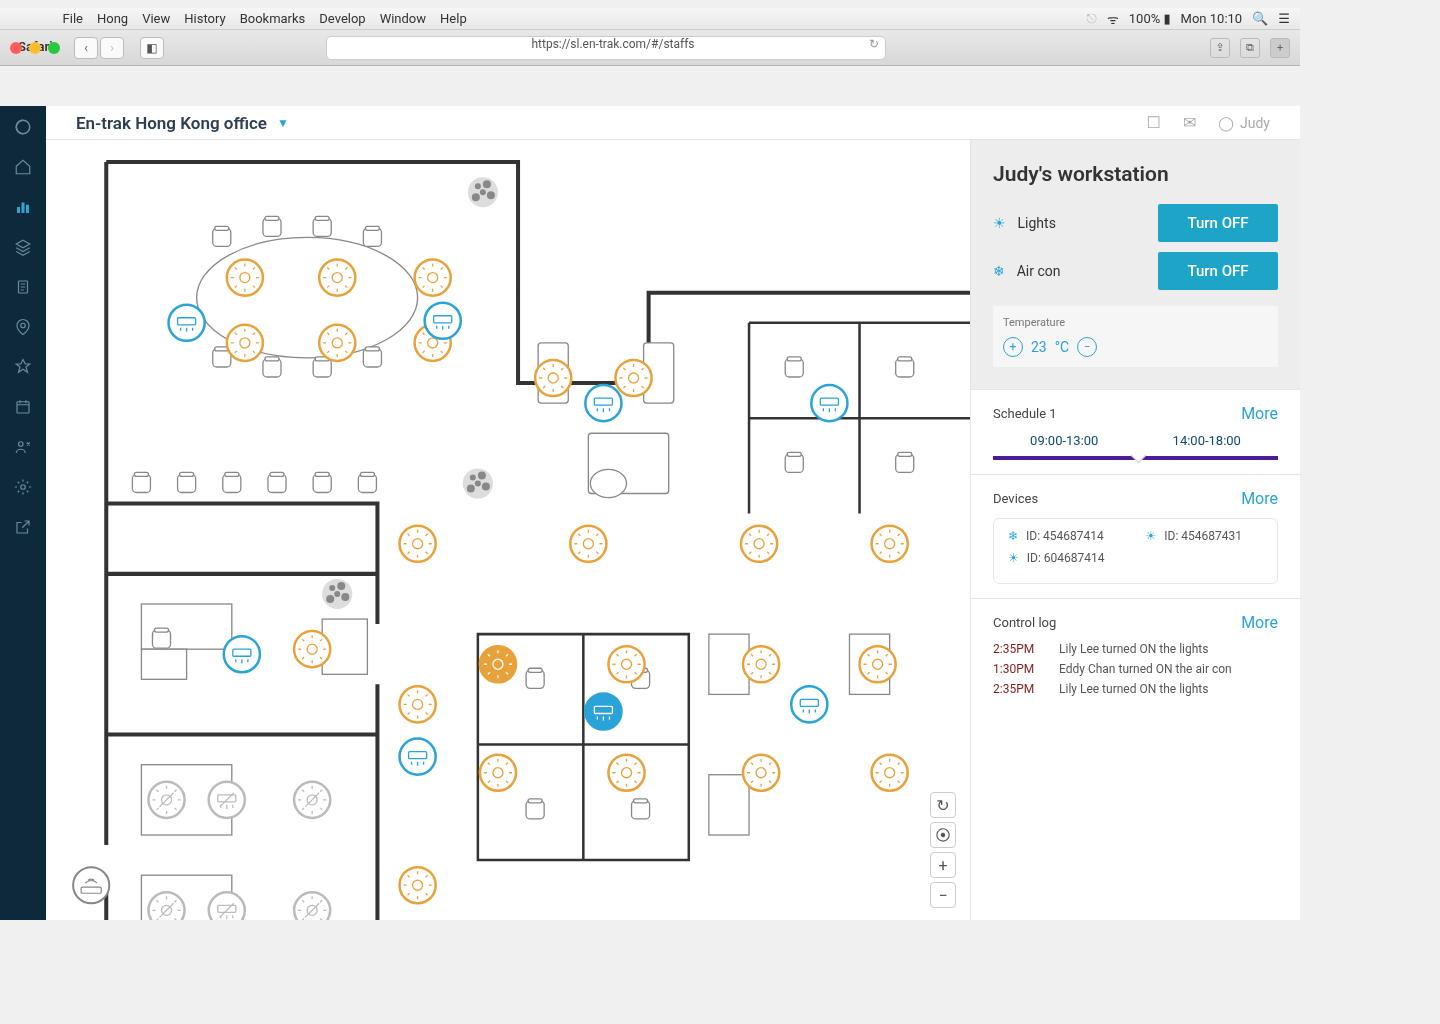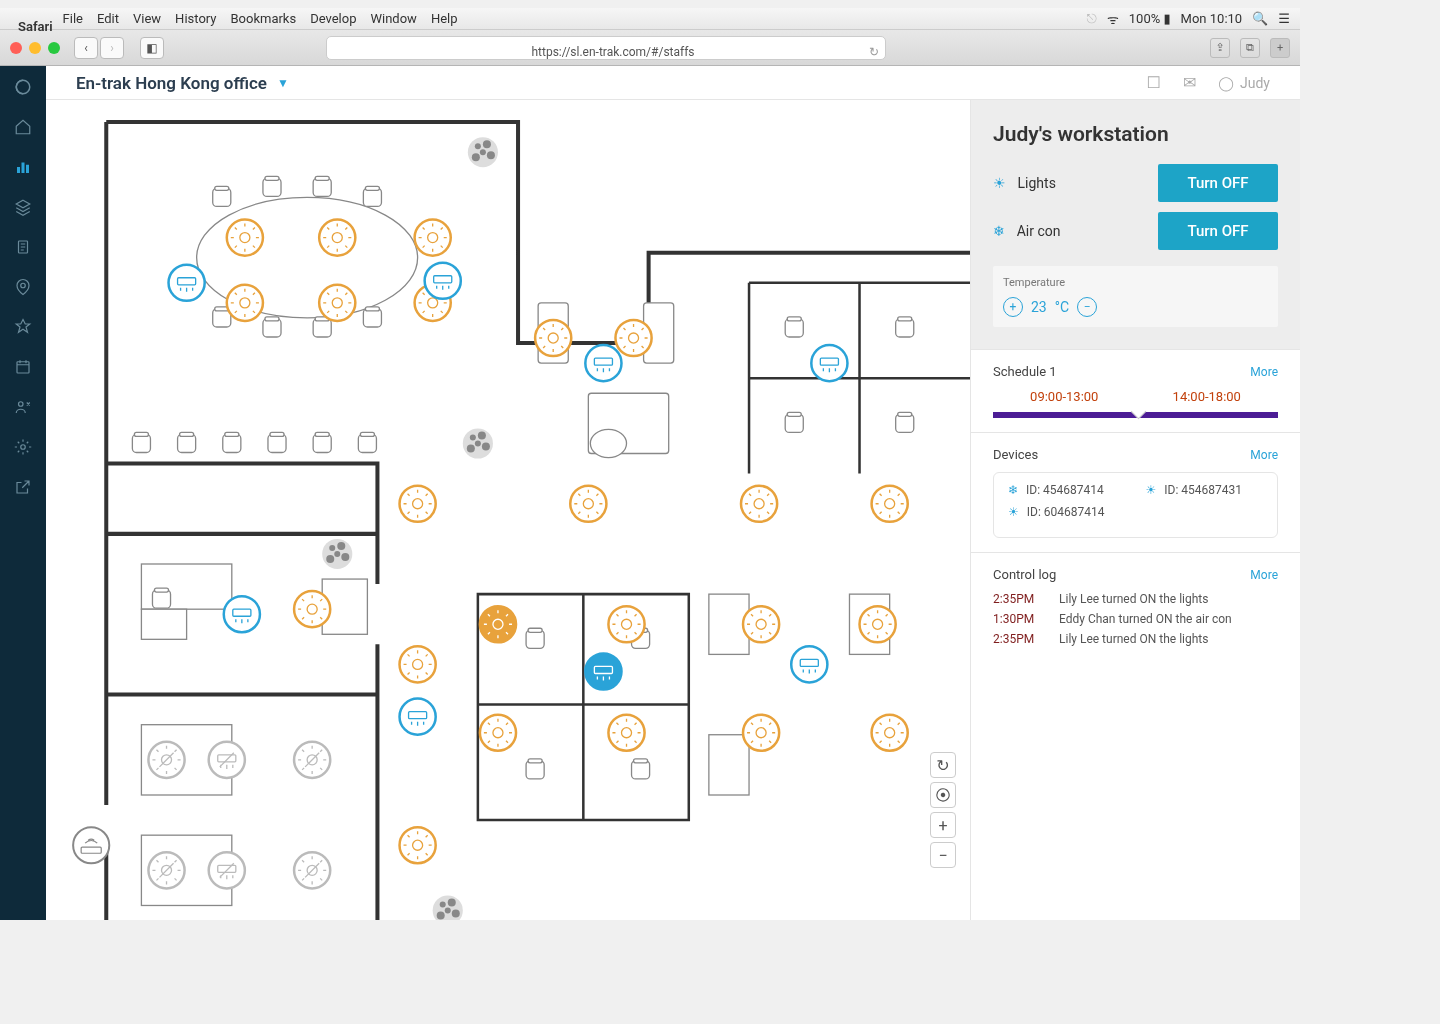--- a/index.html
+++ b/index.html
@@ -14,27 +14,27 @@
 .menubar .right span { cursor: default; }
 
 
 .toolbar { height: 36px; background: linear-gradient(#e8e8e8, #d8d8d8); border-bottom: 1px solid #b5b5b5; display: flex; align-items: center; padding: 0 10px; font-size: 12px; color: #666; }
 .traffic { display: flex; gap: 7px; margin-right: 14px; }
 .dot { width: 12px; height: 12px; border-radius: 50%; }
 .dot.red { background: #ff5f57; } .dot.yel { background: #ffbd2e; } .dot.grn { background: #28c940; }
 .navbtns { display: flex; gap: 2px; margin-right: 10px; }
 .navbtn { width: 24px; height: 22px; border: 1px solid #bbb; background: #fafafa; border-radius: 4px; display: flex; align-items: center; justify-content: center; color: #555; }
 .navbtn.dis { color: #bbb; }
-.urlbar { flex: 1; max-width: 560px; margin: 12px auto; height: 24px; background: #fff; border: 1px solid #ccc; border-radius: 5px; display: flex; align-items: flex-end; justify-content: center; color: #555; font-size: 12px; position: relative; padding-left: 14px; }
+.urlbar { flex: 1; max-width: 560px; margin: 12px auto; height: 24px; background: #fff; border: 1px solid #ccc; border-radius: 5px; display: flex; align-items: flex-start; justify-content: center; color: #555; font-size: 12px; position: relative; padding-left: 14px; }
 .urlbar .reload { position: absolute; right: 6px; color: #999; }
 .tool-right { margin-left: auto; display: flex; gap: 10px; align-items: center; }
 .tool-right .ic { width: 20px; height: 20px; border: 1px solid #bbb; border-radius: 3px; display: flex; align-items: center; justify-content: center; color: #666; font-size: 11px; }
 
 
-.app { display: flex; height: calc(100% - 58px); background: #fff; }
+.app { display: flex; height: calc(100% - 58px); background: #fff; margin-top: 40px; }
 .sidebar { width: 46px; background: #0e2a3a; display: flex; flex-direction: column; align-items: center; padding-top: 10px; gap: 18px; }
 .sidebar .sic { width: 22px; height: 22px; display: flex; align-items: center; justify-content: center; color: #6a8a9a; cursor: pointer; }
 .sidebar .sic.active { color: #2aa3d8; }
 .sidebar .sic svg { width: 18px; height: 18px; }
 
 .main { flex: 1; display: flex; flex-direction: column; }
 .appheader { height: 50px; border-bottom: 1px solid #e5e5e5; display: flex; align-items: center; padding: 0 30px; }
 .appheader h1 { font-size: 17px; font-weight: 600; color: #2c3e50; }
 .appheader .caret { margin-left: 10px; color: #2aa3d8; font-size: 12px; }
 .appheader .right { margin-left: auto; display: flex; gap: 22px; color: #aaa; align-items: center; }
@@ -59,41 +59,41 @@
 .envbox .t { font-size: 11px; color: #777; margin-bottom: 8px; }
 .temp { display: flex; align-items: center; gap: 8px; color: #2aa3d8; font-size: 14px; }
 .temp .circ { width: 20px; height: 20px; border: 1.3px solid #2aa3d8; border-radius: 50%; display: flex; align-items: center; justify-content: center; font-size: 12px; cursor: pointer; }
 .fanbars { display: flex; align-items: flex-end; gap: 3px; height: 20px; }
 .fanbars .b { width: 16px; background: #2aa3d8; }
 .fanbars .b.off { background: #ddd; }
 .fanbars .b1 { height: 6px; } .fanbars .b2 { height: 10px; } .fanbars .b3 { height: 14px; } .fanbars .b4 { height: 17px; } .fanbars .b5 { height: 20px; }
 
 .section { padding: 14px 22px; background: #fff; border-top: 1px solid #e5e5e5; }
 .section .hd { display: flex; justify-content: space-between; align-items: center; font-size: 13px; color: #444; margin-bottom: 10px; }
-.section .hd .more { color: #2aa3d8; cursor: pointer; font-size: 12px; }
-.sched { display: flex; justify-content: space-around; font-size: 13px; color: #c2410c; border-bottom: 6px solid #4c1d95; padding-bottom: 8px; position: relative; }
+.section .hd .more { color: #2aa3d8; cursor: pointer; font-size: 16px; }
+.sched { display: flex; justify-content: space-around; font-size: 13px; color: #0c4a6e; border-bottom: 4px solid #4c1d95; padding-bottom: 8px; position: relative; }
 .sched::after { content: ""; position: absolute; left: 49%; bottom: -5px; width: 10px; height: 10px; border-left: 1px solid #ccc; border-bottom: 1px solid #ccc; background: #fff; transform: rotate(-45deg); }
 .devices { border: 1px solid #e5e5e5; border-radius: 6px; padding: 10px 14px; }
 .devrow { display: flex; gap: 20px; margin-bottom: 8px; }
 .dev { flex: 1; display: flex; align-items: center; gap: 8px; font-size: 12px; color: #555; }
 .dev .di { color: #2aa3d8; }
 .log { display: flex; gap: 20px; font-size: 12px; color: #555; margin-bottom: 6px; }
 .log .time { color: #7f1d1d; min-width: 46px; }
 
 
 .device-icon { cursor: pointer; }
 </style>
 </head>
 <body>
 
 <div class="menubar">
   <span class="apple"></span>
   <span class="app">Safari</span>
   <span class="m">File</span>
-  <span class="m">Edit</span>
+  <span class="m">Hong</span>
   <span class="m">View</span>
   <span class="m">History</span>
   <span class="m">Bookmarks</span>
   <span class="m">Develop</span>
   <span class="m">Window</span>
   <span class="m">Help</span>
   <div class="right">
     <span style="color:#bbb">⎋</span>
     <span>ᯤ</span>
     <span><span>100%</span> ▮</span>

